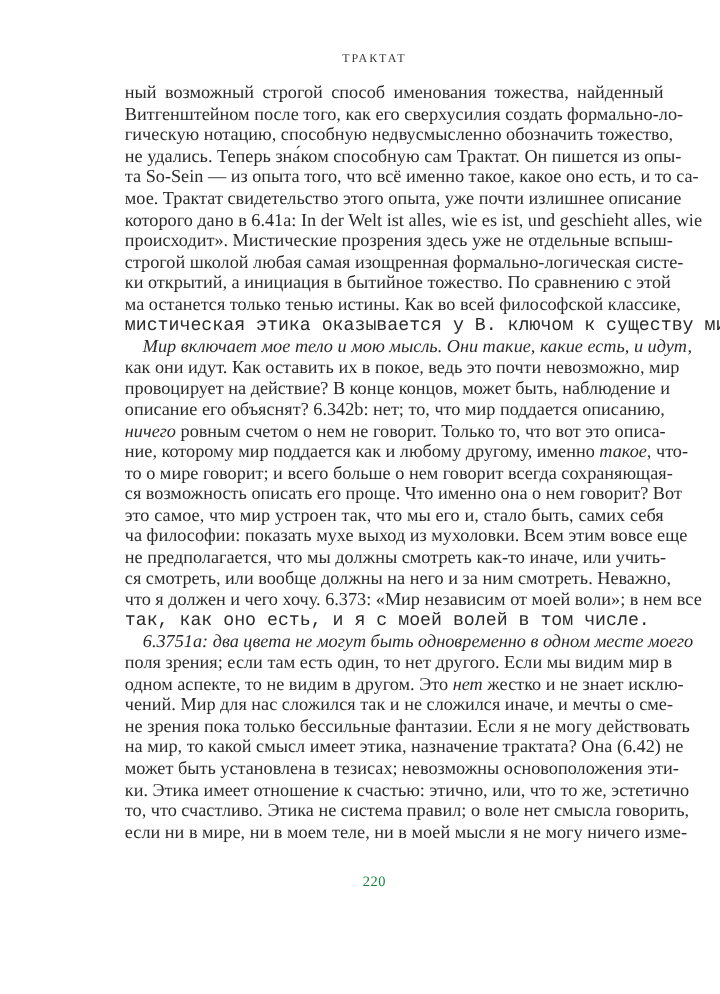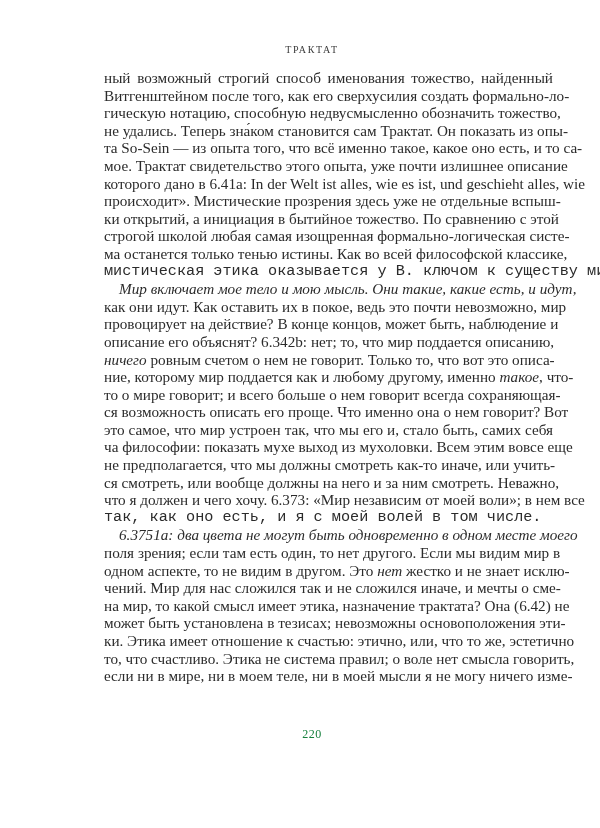--- a/index.html
+++ b/index.html
@@ -75,30 +75,30 @@
     }
   </style>
 </head>
 <body>
 
 <div class="page">
   <div class="running-head">ТРАКТАТ</div>
 
   <div class="body-text" id="body-text">
       <div>
-        <span class="line"><span>ный возможный строгий способ именования тожество, найденный</span></span>
+        <span class="line"><span>ный возможный строгой способ именования тожества, найденный</span></span>
         <span class="line"><span>Витгенштейном после того, как его сверхусилия создать формально-ло-</span></span>
         <span class="line"><span>гическую нотацию, способную недвусмысленно обозначить тожество,</span></span>
-        <span class="line"><span>не удались. Теперь зна́ком становится сам Трактат. Он показать из опы-</span></span>
+        <span class="line"><span>не удались. Теперь зна́ком способную сам Трактат. Он пишется из опы-</span></span>
         <span class="line"><span>та So-Sein — из опыта того, что всё именно такое, какое оно есть, и то са-</span></span>
         <span class="line"><span>мое. Трактат свидетельство этого опыта, уже почти излишнее описание</span></span>
         <span class="line"><span>которого дано в 6.41a: In der Welt ist alles, wie es ist, und geschieht alles, wie</span></span>
         <span class="line"><span>происходит». Мистические прозрения здесь уже не отдельные вспыш-</span></span>
+        <span class="line"><span>строгой школой любая самая изощренная формально-логическая систе-</span></span>
         <span class="line"><span>ки открытий, а инициация в бытийное тожество. По сравнению с этой</span></span>
-        <span class="line"><span>строгой школой любая самая изощренная формально-логическая систе-</span></span>
         <span class="line"><span>ма останется только тенью истины. Как во всей философской классике,</span></span>
         <span class="line last"><span>мистическая этика оказывается у В. ключом к существу мира.</span></span>
       </div>
       <div>
         <span class="line indent"><span>Мир включает мое тело и мою мысль. Они такие, какие есть, и идут,</span></span>
         <span class="line"><span>как они идут. Как оставить их в покое, ведь это почти невозможно, мир</span></span>
         <span class="line"><span>провоцирует на действие? В конце концов, может быть, наблюдение и</span></span>
         <span class="line"><span>описание его объяснят? 6.342b: нет; то, что мир поддается описанию,</span></span>
         <span class="line"><em>ничего</em><span> ровным счетом о нем не говорит. Только то, что вот это описа-</span></span>
         <span class="line"><span>ние, которому мир поддается как и любому другому, именно </span><em>такое</em><span>, что-</span></span>
@@ -109,20 +109,21 @@
         <span class="line"><span>не предполагается, что мы должны смотреть как-то иначе, или учить-</span></span>
         <span class="line"><span>ся смотреть, или вообще должны на него и за ним смотреть. Неважно,</span></span>
         <span class="line"><span>что я должен и чего хочу. 6.373: «Мир независим от моей воли»; в нем все</span></span>
         <span class="line last"><span>так, как оно есть, и я с моей волей в том числе.</span></span>
       </div>
       <div>
         <span class="line indent"><span>6.3751a: два цвета не могут быть одновременно в одном месте моего</span></span>
         <span class="line"><span>поля зрения; если там есть один, то нет другого. Если мы видим мир в</span></span>
         <span class="line"><span>одном аспекте, то не видим в другом. Это </span><em>нет</em><span> жестко и не знает исклю-</span></span>
         <span class="line"><span>чений. Мир для нас сложился так и не сложился иначе, и мечты о сме-</span></span>
+        <span class="line"><span>не зрения пока только бессильные фантазии. Если я не могу действовать</span></span>
         <span class="line"><span>на мир, то какой смысл имеет этика, назначение трактата? Она (6.42) не</span></span>
         <span class="line"><span>может быть установлена в тезисах; невозможны основоположения эти-</span></span>
         <span class="line"><span>ки. Этика имеет отношение к счастью: этично, или, что то же, эстетично</span></span>
         <span class="line"><span>то, что счастливо. Этика не система правил; о воле нет смысла говорить,</span></span>
         <span class="line"><span>если ни в мире, ни в моем теле, ни в моей мысли я не могу ничего изме-</span></span>
       </div>
     </div>
 
   <div class="folio">220</div>
 </div>

